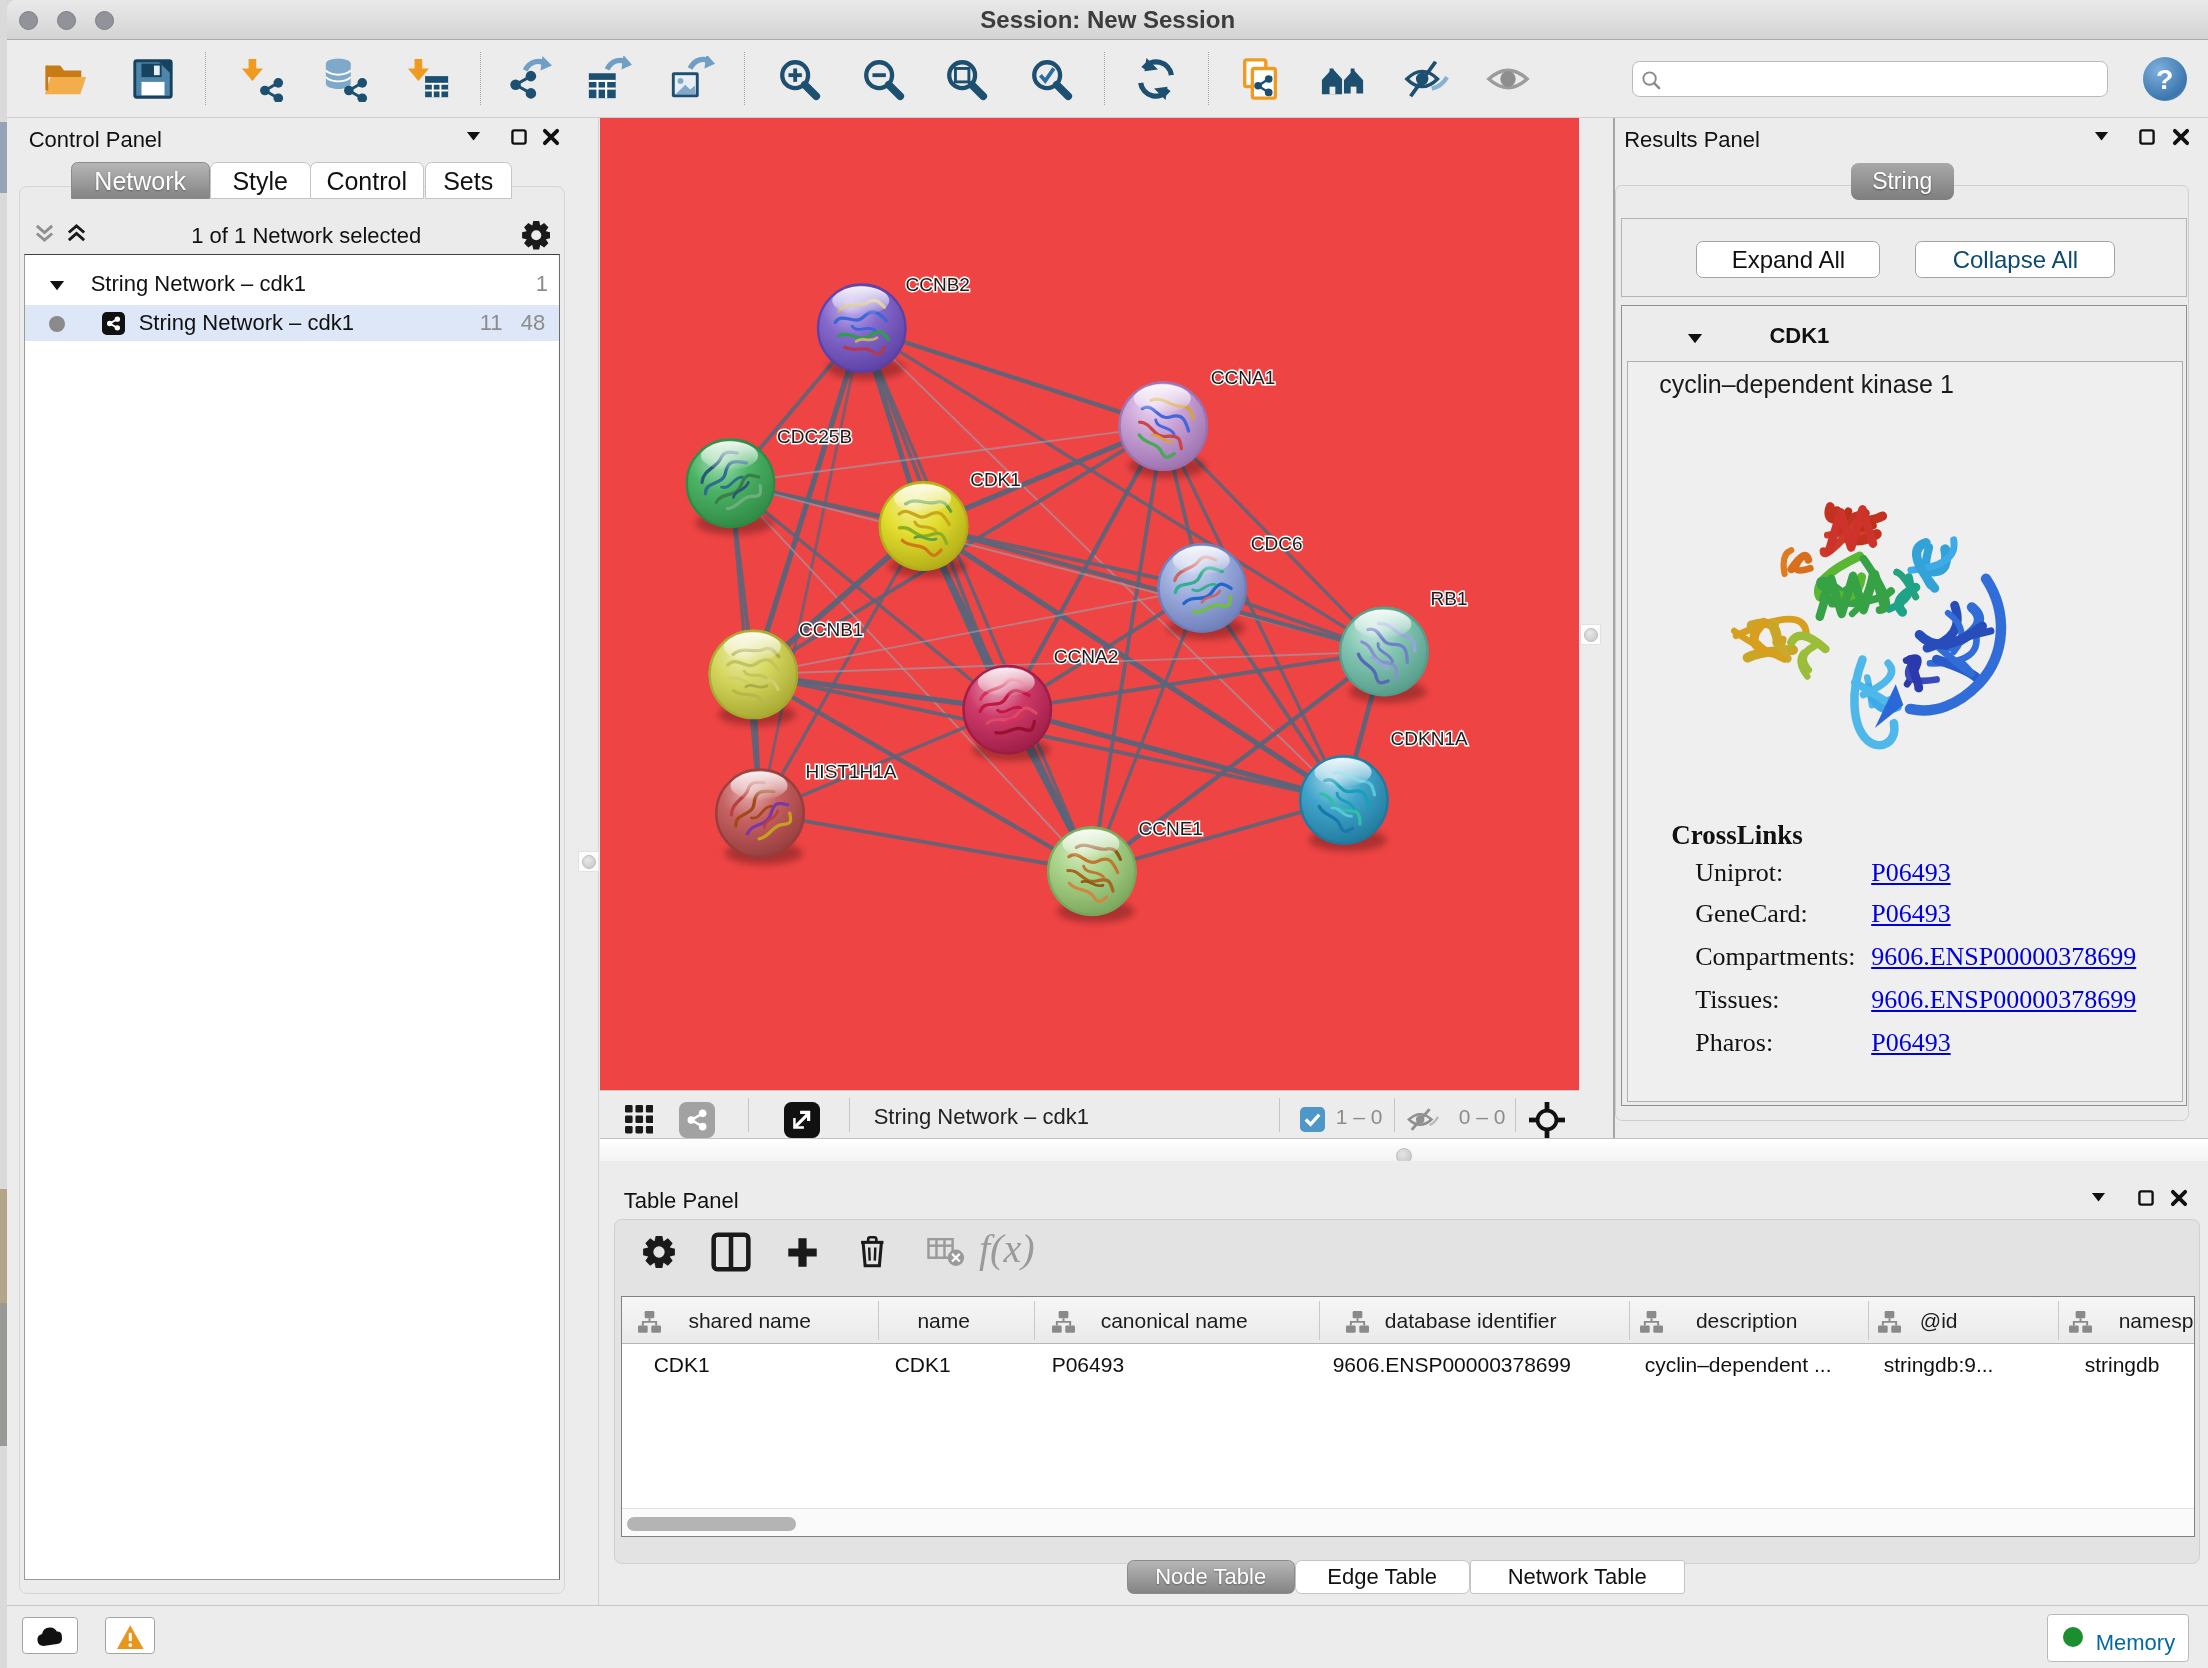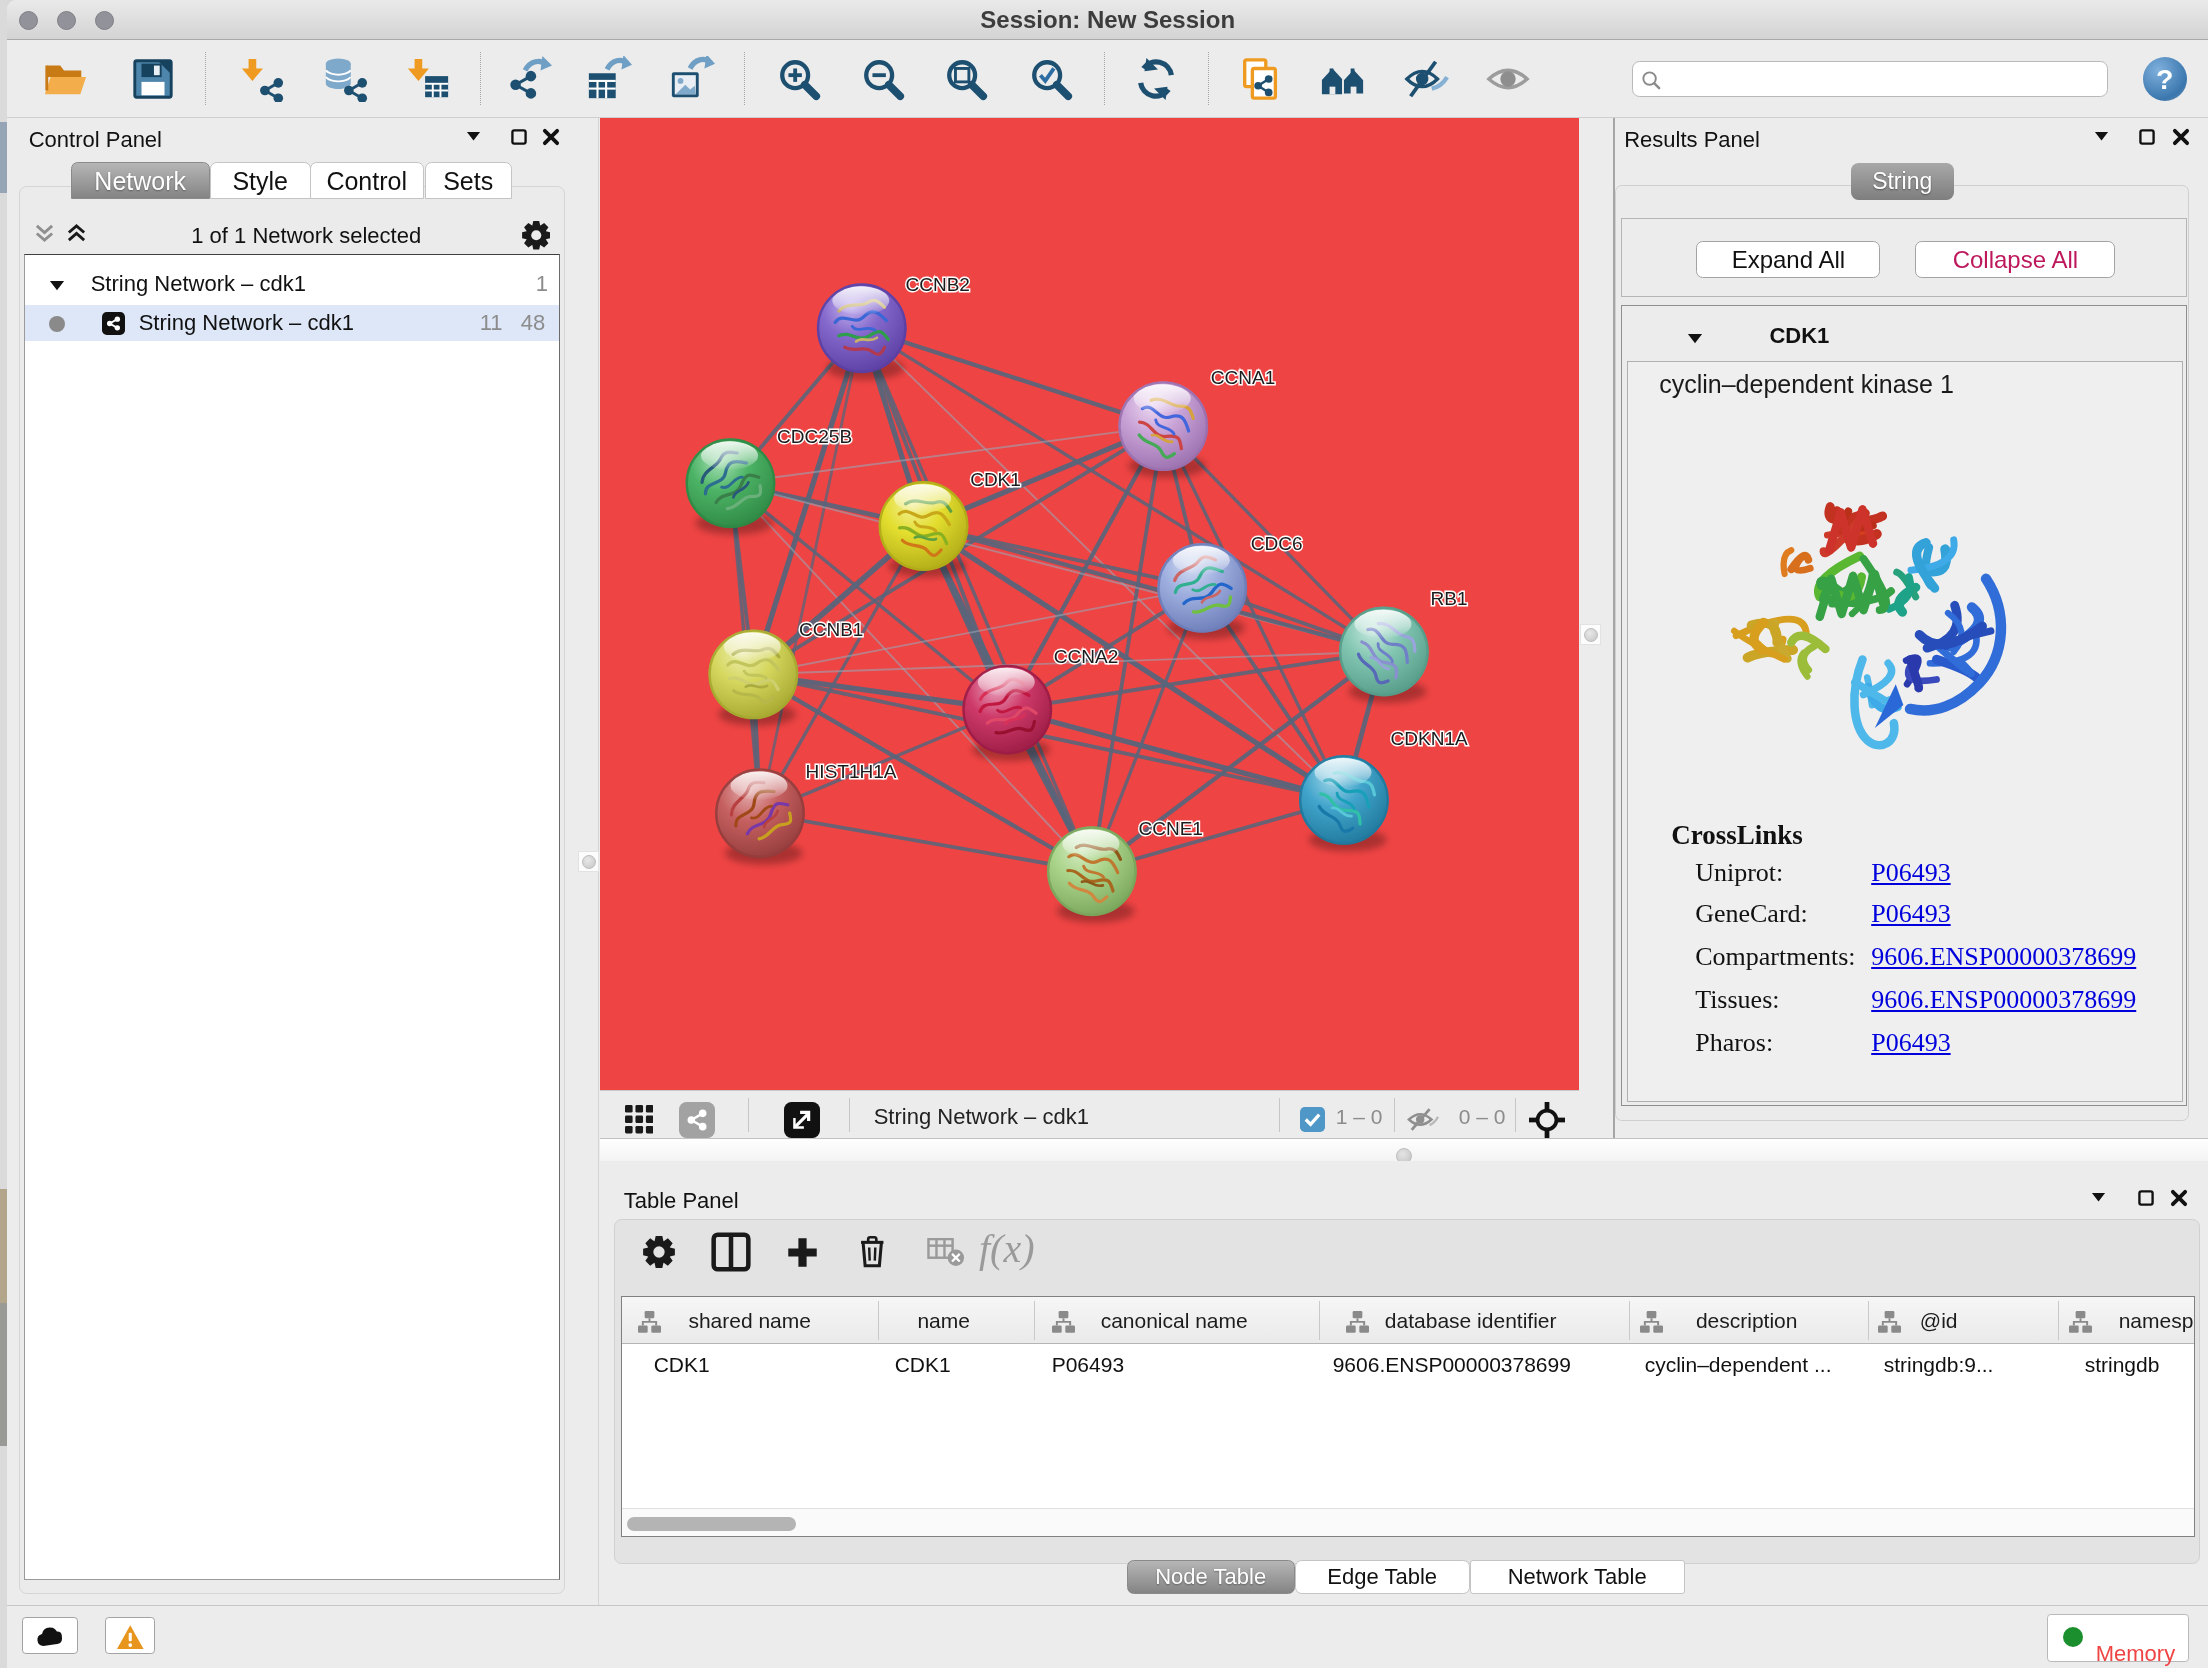--- a/index.html
+++ b/index.html
@@ -564,21 +564,21 @@
     <svg class="hicon" style="left:524px;top:10.5px" width="16" height="16" viewBox="0 0 17 17">
         <rect x="1.5" y="1.5" width="14" height="14" rx="2" fill="none" stroke="#111" stroke-width="2.5"></rect>
       </svg>
     <svg class="hicon" style="left:557px;top:9.5px" width="18" height="18" viewBox="0 0 19 19">
         <path d="M3 3 L16 16 M16 3 L3 16" stroke="#111" stroke-width="4" stroke-linecap="round"></path>
       </svg>
     <div class="abs" style="left:236px;top:45px;width:103px;height:37px;border-radius:7.6px;background:linear-gradient(#a8a8a8,#7e7e7e);color:#fff;font-size:23px;text-align:center;line-height:37px;text-shadow:0 1px 1.9px rgba(0,0,0,.4);z-index:2;">String</div>
     <div class="abs" style="left:0px;top:67px;width:574px;height:936px;background:#ebebeb;border:1px solid #cfcfcf;border-radius:6.7px;box-sizing:border-box;">
       <div class="abs" style="left:5.7px;top:32px;width:566px;height:79px;background:#ececec;border:1px solid #b5b5b5;box-sizing:border-box;">
         <div class="btn" style="left:74px;top:22px;width:184px;height:37px;border-radius:6.7px;font-size:24px;text-align:center;line-height:35px;color:#111;">Expand All</div>
-        <div class="btn" style="left:293px;top:22px;width:200px;height:37px;border-radius:6.7px;font-size:24px;text-align:center;line-height:35px;color:#be185d;">Collapse All</div>
+        <div class="btn" style="left:293px;top:22px;width:200px;height:37px;border-radius:6.7px;font-size:24px;text-align:center;line-height:35px;color:#0c4a6e;">Collapse All</div>
       </div>
       <div class="abs" style="left:5.7px;top:119px;width:566px;height:801px;background:#ececec;border:1px solid #8f8f8f;box-sizing:border-box;">
         <svg class="hicon" style="left:65px;top:26px" width="16" height="12.4" viewBox="0 0 17 13">
             <path d="M1 2 L16 2 L8.5 12 Z" fill="#111"></path>
           </svg>
         <div class="abs" style="left:147px;top:17px;font-size:22px;font-weight:bold;color:#111;">CDK1</div>
         <div class="abs" style="left:4.8px;top:55px;width:556px;height:741px;background:#efefef;border:1px solid #b0b0b0;box-sizing:border-box;">
           <div class="abs" style="left:31px;top:7.6px;font-size:25px;color:#1a1a1a;">cyclin–dependent kinase 1</div>
           <svg class="hicon" style="left:49px;top:98px" width="352" height="304" viewBox="0 0 370 320">
             <g fill="none" stroke-linecap="round" opacity="0.96">
@@ -786,17 +786,17 @@
     </div>
     <div class="btn" style="left:98px;top:11.4px;width:50px;height:37px;border-radius:3.8px;">
       <svg class="hicon" style="left:10.5px;top:5.7px" width="28.5" height="26" viewBox="0 0 30 27">
           <path d="M15 1 L29 26 H1 Z" fill="#e8951e"></path>
           <rect x="13.4" y="9" width="3.2" height="9" rx="1.2" fill="#fff"></rect>
           <circle cx="15" cy="22" r="2" fill="#fff"></circle>
         </svg>
     </div>
     <div class="btn" style="left:2040px;top:7.6px;width:142px;height:48px;border-radius:3.8px;border:1.9px solid #b9b9b9;">
       <div class="abs" style="left:15px;top:12.4px;width:20px;height:20px;border-radius:50%;background:#1b8f2e;"></div>
-      <div class="abs" style="left:48px;top:26px;font-size:22px;color:#ef4444;">Memory</div>
+      <div class="abs" style="left:48px;top:15px;font-size:22px;color:#0369a1;">Memory</div>
     </div>
   </div>
 </div>
 
 
 </body></html>

